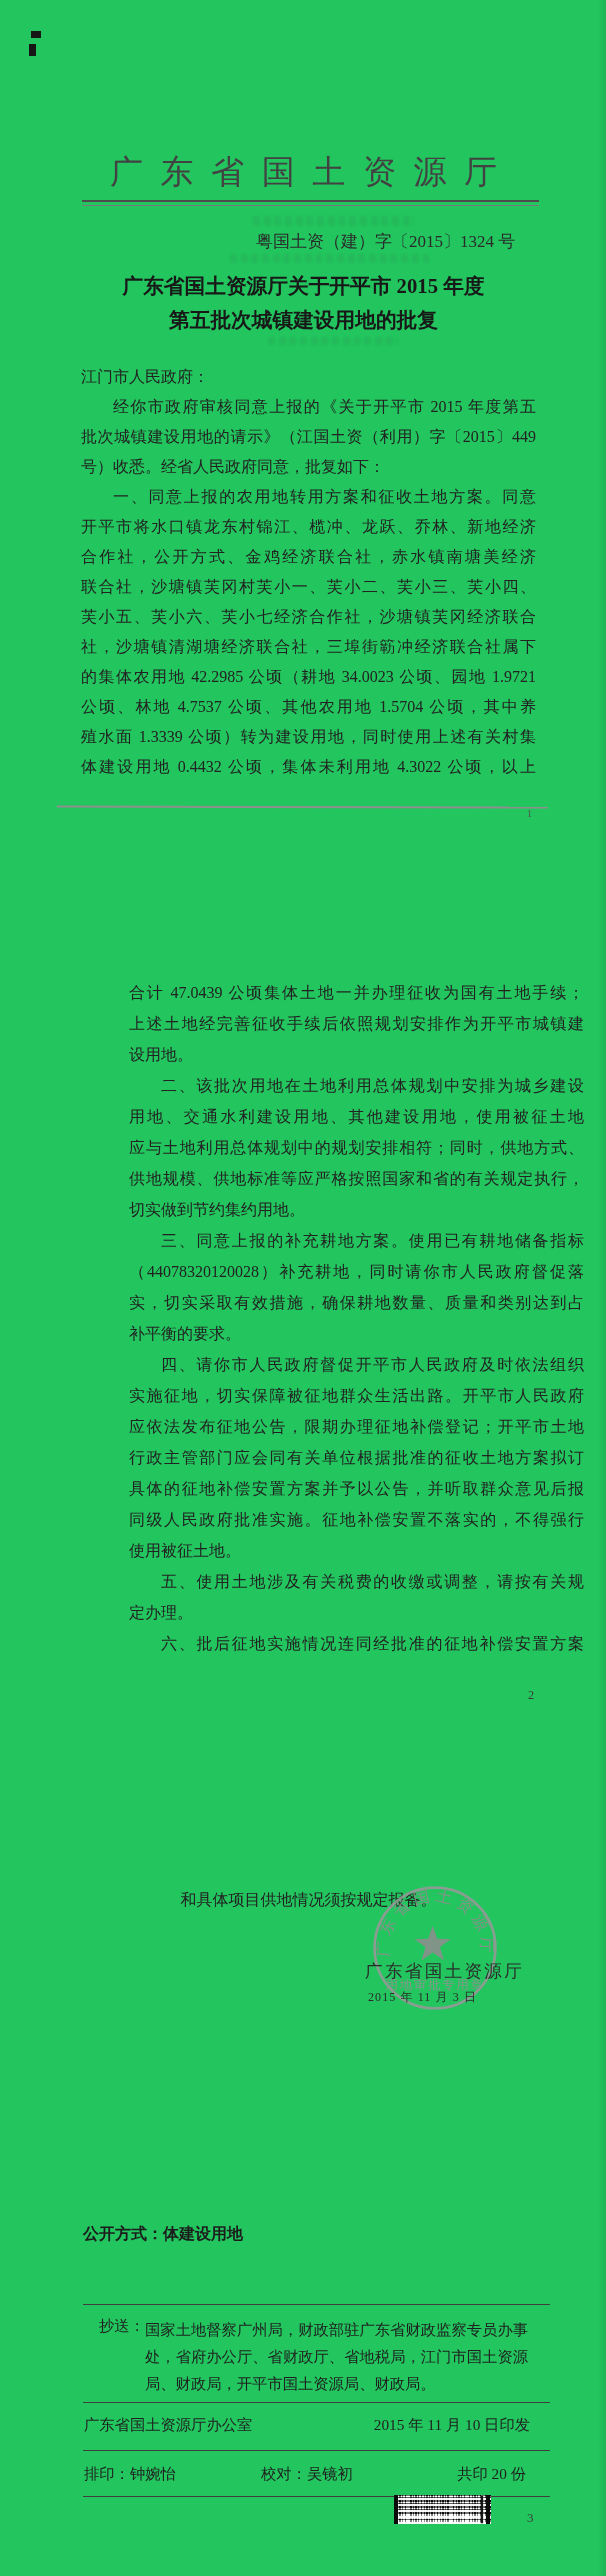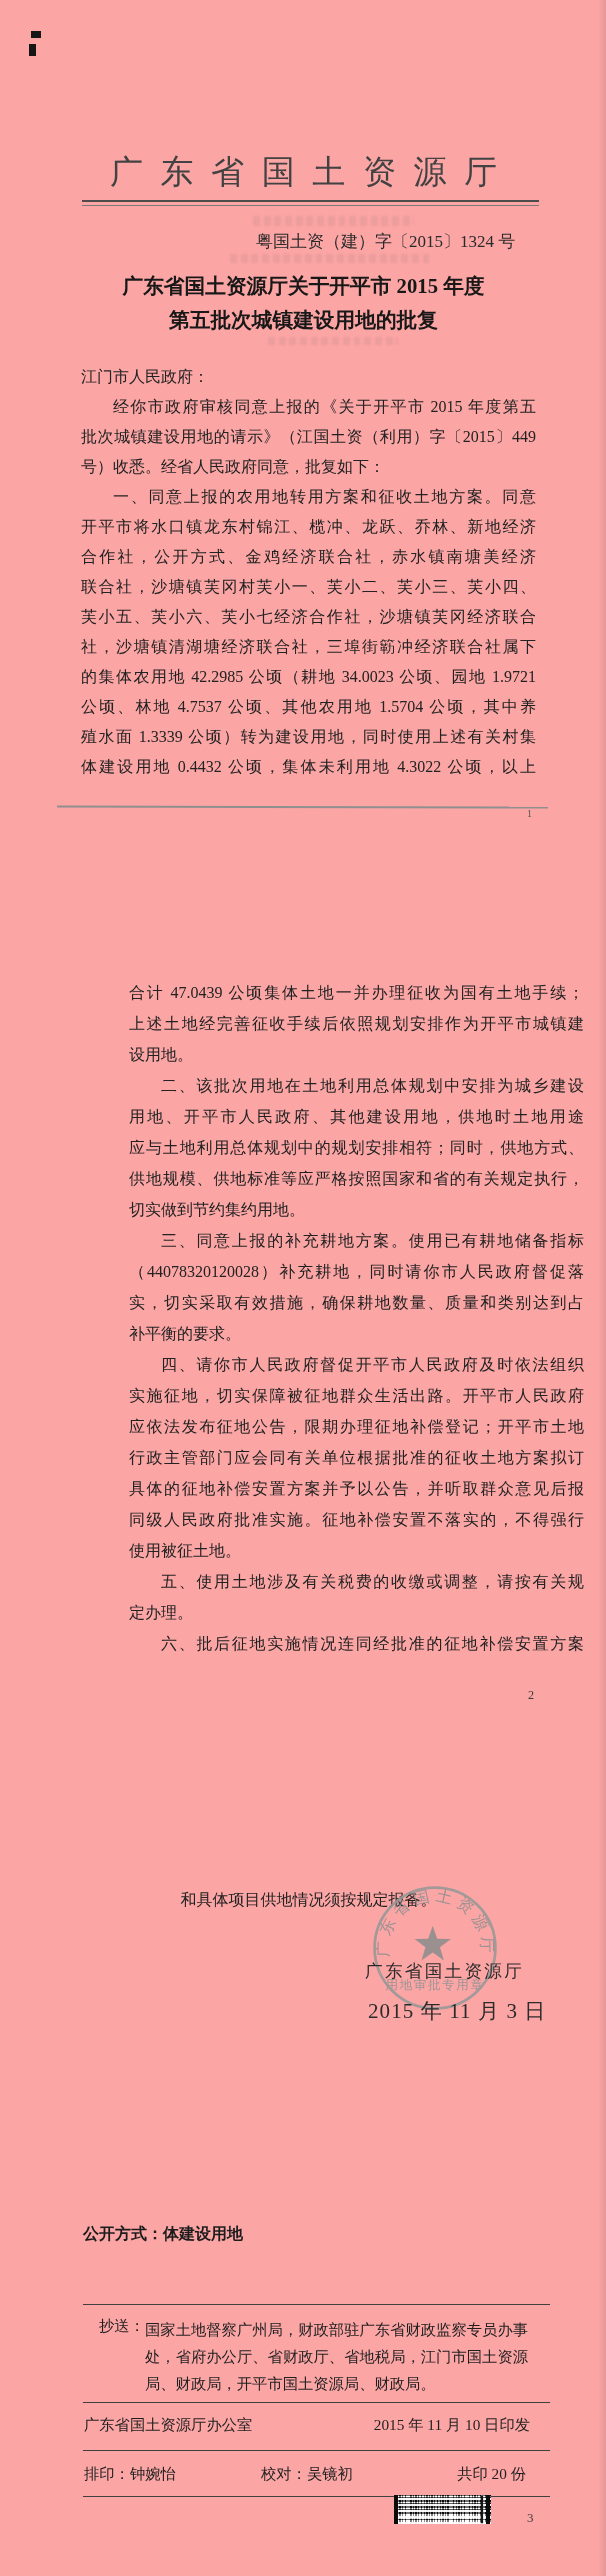--- a/index.html
+++ b/index.html
@@ -1,18 +1,18 @@
 <!DOCTYPE html>
 <html style="font-size:12.2px"><head>
 <meta charset="utf-8">
 <style>
   html,body{margin:0;padding:0;background:#e9e9e7;}
   .page{
     position:relative; width:607px; height:2576px; margin:0 auto;
-    background:#fca5a5; overflow:hidden;
+    background:#22c55e; overflow:hidden;
     font-family:"Liberation Serif","DejaVu Serif",serif;
     color:#1f1f1f;
   }
   
   .mark{position:absolute;background:#161616;}
   .edge-shade{position:absolute;top:0;right:0;width:9.2px;height:2576px;
     background:linear-gradient(90deg,rgba(0,0,0,0) 0%,rgba(0,0,0,.10) 100%);}
   .smudge{position:absolute;opacity:.08;filter:blur(1.1px);
     background:repeating-linear-gradient(90deg,#444 0 6.9px,transparent 6.9px 10.7px);}
   .pagebreak-line{position:absolute;left:57px;width:491px;height:2.3px;background:#8f8f8f;transform:rotate(.12deg);}
@@ -29,21 +29,21 @@
   .body-block{position:absolute;left:81px;width:455px;font-size:16px;color:#222;}
   .tl{white-space:nowrap;}
   .j{white-space:normal;text-align:justify;text-align-last:justify;}
   .ind{text-indent:2em;}
   #body1{top:362px;line-height:30px;}
   #body2{top:977px;line-height:31px;margin-left:48px;}
   #body3{top:1884px;line-height:31px;text-align:center;}
   
   .seal{position:absolute;left:370px;top:1883px;opacity:.88;}
   .sig-issuer{position:absolute;left:365px;top:1959px;font-size:17.6px;letter-spacing:2.3px;color:#2b2b2b;}
-  .sig-date{position:absolute;left:368px;top:1989px;font-size:21px;letter-spacing:1.1px;color:#2b2b2b;margin-top:8px;}
+  .sig-date{position:absolute;left:368px;top:1989px;font-size:12px;letter-spacing:1.1px;color:#2b2b2b;}
   
   .pub-method{position:absolute;left:83px;top:2224px;font-size:16px;font-weight:bold;color:#1c1c1c;}
   .vrule{position:absolute;left:83px;width:467px;height:0;border-top:1.5px solid #3f3f3f;}
   #rule1{top:2304px;} #rule2{top:2402px;} #rule3{top:2450px;} #rule4{top:2496px;}
   .cc-label{position:absolute;left:99px;top:2316px;font-size:15.3px;}
   .cc-body{position:absolute;left:145px;top:2316px;width:383px;font-size:15.3px;line-height:27px;}
   .office-row{position:absolute;left:84px;top:2415px;width:446px;display:flex;
     justify-content:space-between;font-size:15.3px;}
   .print-row{position:absolute;left:84px;top:2464px;width:446px;font-size:15.3px;}
   .print-row .proof{position:absolute;left:177px;top:0;}
@@ -100,21 +100,21 @@
     </div>
 
   <div class="pagebreak-line" style="top:806px;"></div>
   <span id="pg1" class="pagenum">1</span>
 
   <div id="body2" class="body-block">
       <div class="tl j">合计 47.0439 公顷集体土地一并办理征收为国有土地手续；</div>
       <div class="tl j">上述土地经完善征收手续后依照规划安排作为开平市城镇建</div>
       <div class="tl">设用地。</div>
       <div class="tl j ind">二、该批次用地在土地利用总体规划中安排为城乡建设</div>
-      <div class="tl j">用地、开平市人民政府、其他建设用地，供地时土地用途</div>
+      <div class="tl j">用地、交通水利建设用地、其他建设用地，使用被征土地</div>
       <div class="tl j">应与土地利用总体规划中的规划安排相符；同时，供地方式、</div>
       <div class="tl j">供地规模、供地标准等应严格按照国家和省的有关规定执行，</div>
       <div class="tl">切实做到节约集约用地。</div>
       <div class="tl j ind">三、同意上报的补充耕地方案。使用已有耕地储备指标</div>
       <div class="tl j">（44078320120028）补充耕地，同时请你市人民政府督促落</div>
       <div class="tl j">实，切实采取有效措施，确保耕地数量、质量和类别达到占</div>
       <div class="tl">补平衡的要求。</div>
       <div class="tl j ind">四、请你市人民政府督促开平市人民政府及时依法组织</div>
       <div class="tl j">实施征地，切实保障被征地群众生活出路。开平市人民政府</div>
       <div class="tl j">应依法发布征地公告，限期办理征地补偿登记；开平市土地</div>

